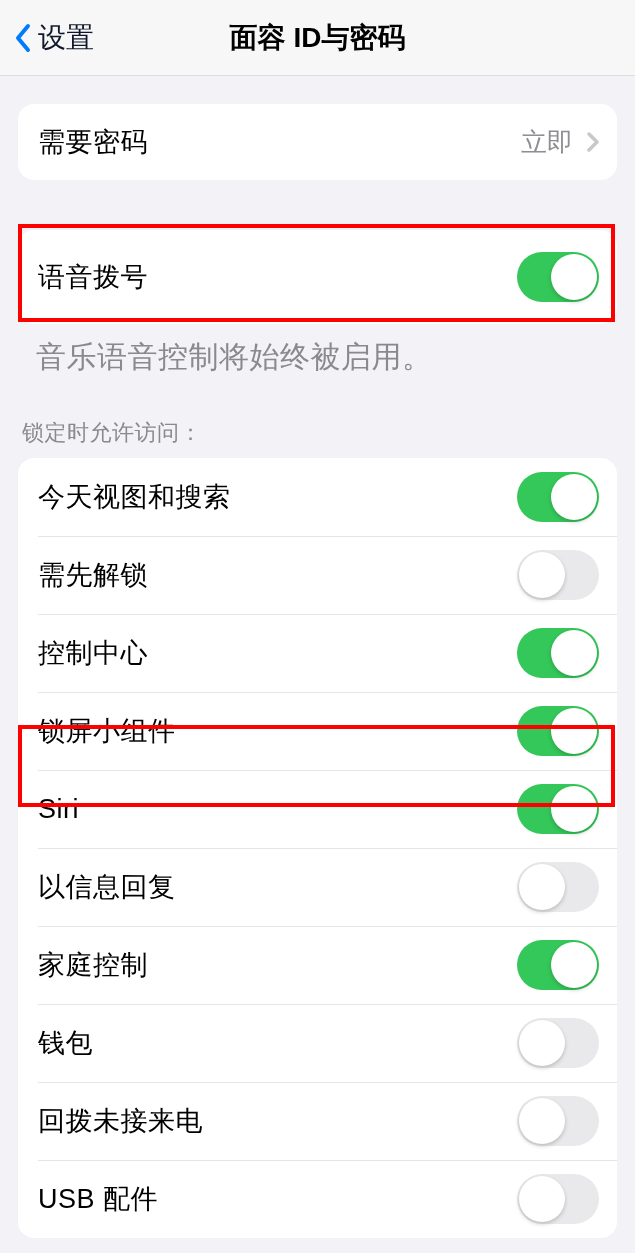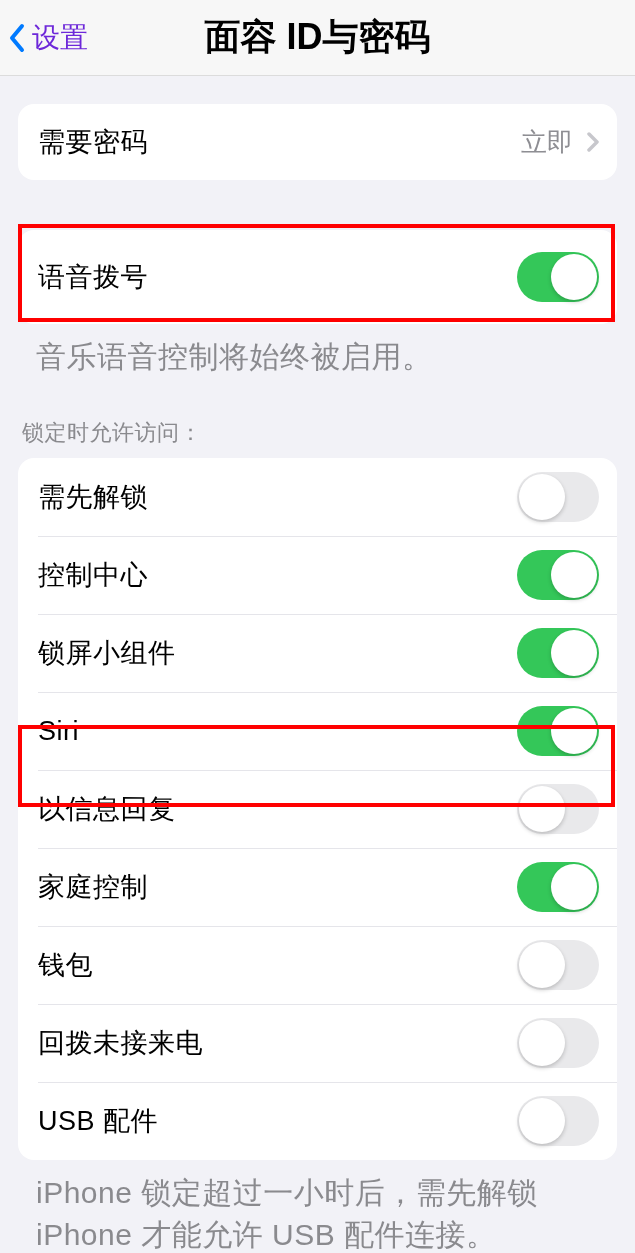--- a/index.html
+++ b/index.html
@@ -19,38 +19,38 @@
       display: flex;
       align-items: center;
       justify-content: center;
       position: relative;
       height: 76px;
       background: #f7f7f7;
       border-bottom: 1px solid #dcdcdc;
     }
     .back-btn {
       position: absolute;
-      left: 8px;
-      display: flex;
-      align-items: center;
-      color: #6d28d9;
+      left: 14px;
+      display: flex;
+      align-items: center;
+      color: #0f172a;
       font-size: 28px;
     }
     .back-chevron {
       width: 18px;
       height: 30px;
       stroke: #007aff;
       stroke-width: 4;
       fill: none;
       stroke-linecap: round;
       stroke-linejoin: round;
       margin-right: 6px;
     }
     .header-title {
-      font-size: 36px;
+      font-size: 28px;
       font-weight: 600;
       color: #000;
     }
     .content {
       padding: 0;
     }
     .group {
       margin: 30px 18px 0 18px;
       background: #fff;
       border-radius: 16px;
@@ -206,20 +206,26 @@
         <div class="knob"></div>
       </div>
     </div>
   </div>
   <div class="footer-text">音乐语音控制将始终被启用。</div>
 
   <div class="section-header">锁定时允许访问：</div>
 
   <div class="group lock-access" id="lock-access-group">
 
+  <div class="row">
+        <span class="row-label">今天视图和搜索</span>
+        <div class="toggle on">
+          <div class="knob"></div>
+        </div>
+      </div>
       <div class="row">
         <span class="row-label">需先解锁</span>
         <div class="toggle off">
           <div class="knob"></div>
         </div>
       </div>
       <div class="row">
         <span class="row-label">控制中心</span>
         <div class="toggle on">
           <div class="knob"></div>

